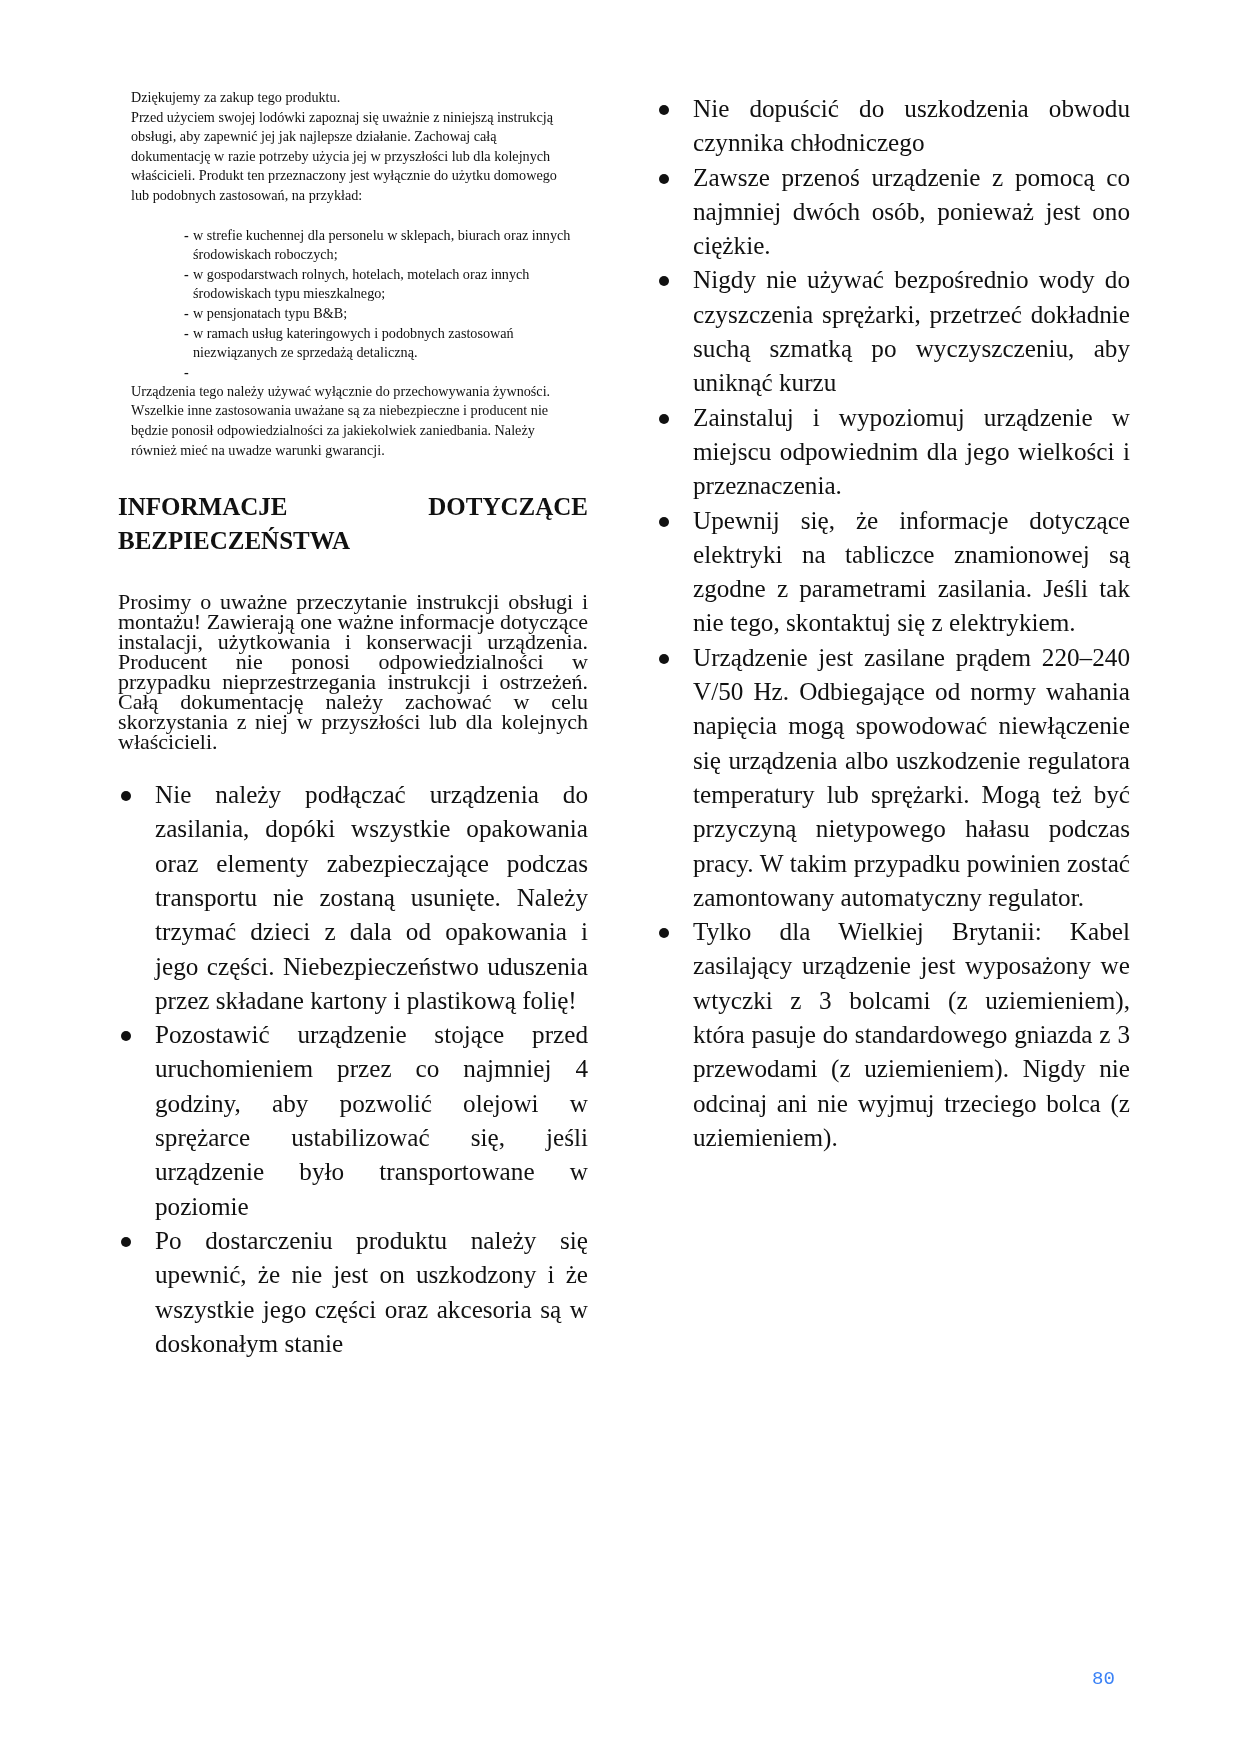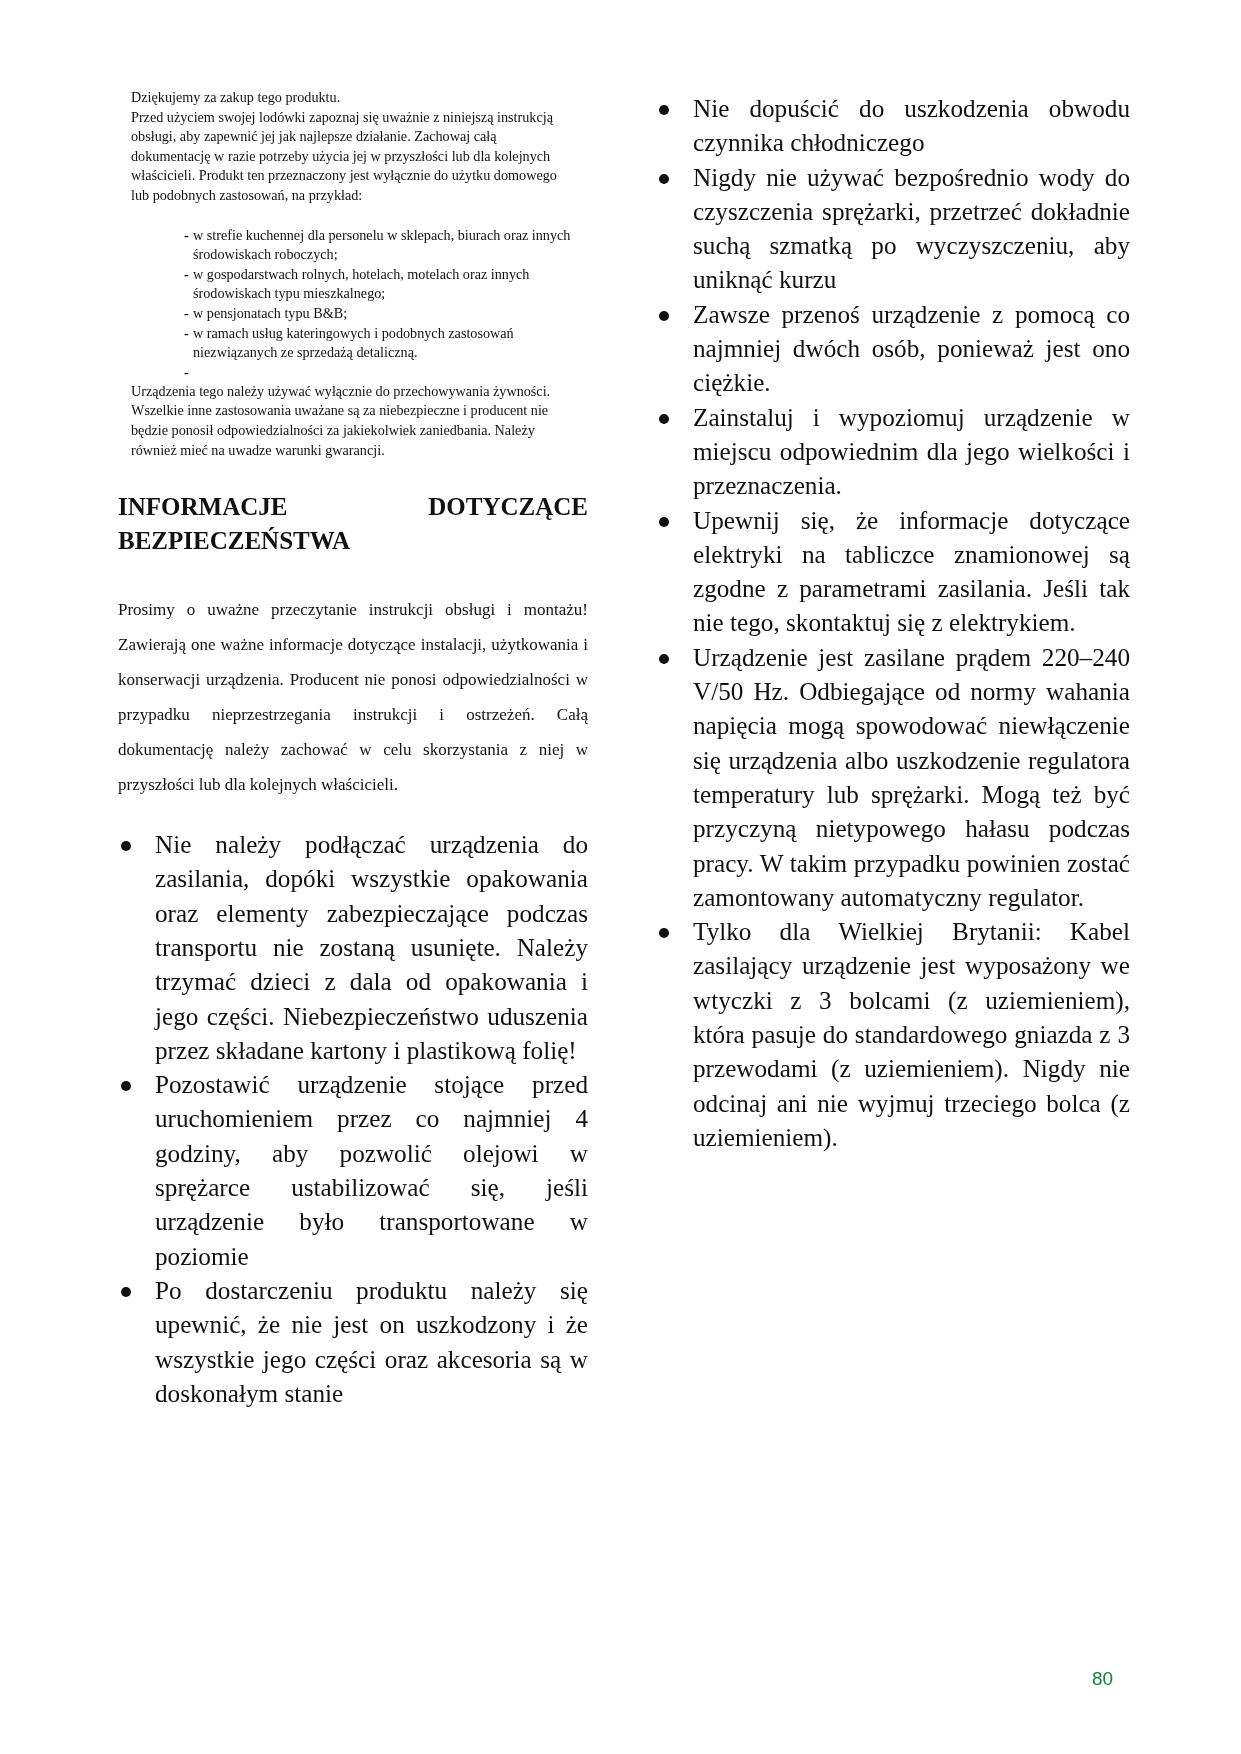--- a/index.html
+++ b/index.html
@@ -83,22 +83,22 @@
       text-align-last: left;
       width: 470px;
     }
     .section-title .t1 {
       display: flex;
       justify-content: space-between;
       gap: 29px;
     }
     .safety-intro {
       margin: 34px 0 0 0;
-      font-size: 17px;
-      line-height: 35px;
+      font-size: 22px;
+      line-height: 20px;
       text-align: justify;
       width: 470px;
     }
     .bullets {
       list-style: none;
       margin: 0;
       padding: 0;
     }
     .bullets li {
       position: relative;
@@ -115,24 +115,24 @@
       width: 10px;
       height: 10px;
       border-radius: 50%;
       background: #111111;
     }
     .col-left .bullets { margin-top: 26px; }
     .page-number {
       position: absolute;
       left: 1092px;
       top: 1668px;
-      font-family: Liberation Sans, sans-serif;
+      font-family: Liberation Mono, monospace;
       font-size: 19px;
       line-height: 22px;
-      color: #15803d;
+      color: #3b82f6;
     }
   </style>
 </head>
 <body>
 
 <div class="page">
 
   <div class="col-left">
 
     <div class="intro">
@@ -167,22 +167,22 @@
     <ul class="bullets">
       <li><span class="bullet"></span><span>Nie należy podłączać urządzenia do zasilania, dopóki wszystkie opakowania oraz elementy zabezpieczające podczas transportu nie zostaną usunięte. Należy trzymać dzieci z dala od opakowania i jego części. Niebezpieczeństwo uduszenia przez składane kartony i plastikową folię!</span></li>
       <li><span class="bullet"></span><span>Pozostawić urządzenie stojące przed uruchomieniem przez co najmniej 4 godziny, aby pozwolić olejowi w sprężarce ustabilizować się, jeśli urządzenie było transportowane w poziomie</span></li>
       <li><span class="bullet"></span><span>Po dostarczeniu produktu należy się upewnić, że nie jest on uszkodzony i że wszystkie jego części oraz akcesoria są w doskonałym stanie</span></li>
     </ul>
   </div>
 
   <div class="col-right">
     <ul class="bullets">
       <li><span class="bullet"></span><span>Nie dopuścić do uszkodzenia obwodu czynnika chłodniczego</span></li>
+      <li><span class="bullet"></span><span>Zawsze przenoś urządzenie z pomocą co najmniej dwóch osób, ponieważ jest ono ciężkie.</span></li>
       <li><span class="bullet"></span><span>Nigdy nie używać bezpośrednio wody do czyszczenia sprężarki, przetrzeć dokładnie suchą szmatką po wyczyszczeniu, aby uniknąć kurzu</span></li>
-      <li><span class="bullet"></span><span>Zawsze przenoś urządzenie z pomocą co najmniej dwóch osób, ponieważ jest ono ciężkie.</span></li>
       <li><span class="bullet"></span><span>Zainstaluj i wypoziomuj urządzenie w miejscu odpowiednim dla jego wielkości i przeznaczenia.</span></li>
       <li><span class="bullet"></span><span>Upewnij się, że informacje dotyczące elektryki na tabliczce znamionowej są zgodne z parametrami zasilania. Jeśli tak nie tego, skontaktuj się z elektrykiem.</span></li>
       <li><span class="bullet"></span><span>Urządzenie jest zasilane prądem 220–240 V/50 Hz. Odbiegające od normy wahania napięcia mogą spowodować niewłączenie się urządzenia albo uszkodzenie regulatora temperatury lub sprężarki. Mogą też być przyczyną nietypowego hałasu podczas pracy. W takim przypadku powinien zostać zamontowany automatyczny regulator.</span></li>
       <li><span class="bullet"></span><span>Tylko dla Wielkiej Brytanii: Kabel zasilający urządzenie jest wyposażony we wtyczki z 3 bolcami (z uziemieniem), która pasuje do standardowego gniazda z 3 przewodami (z uziemieniem). Nigdy nie odcinaj ani nie wyjmuj trzeciego bolca (z uziemieniem).</span></li>
     </ul>
   </div>
 
   <div class="page-number">80</div>
 </div>
 

